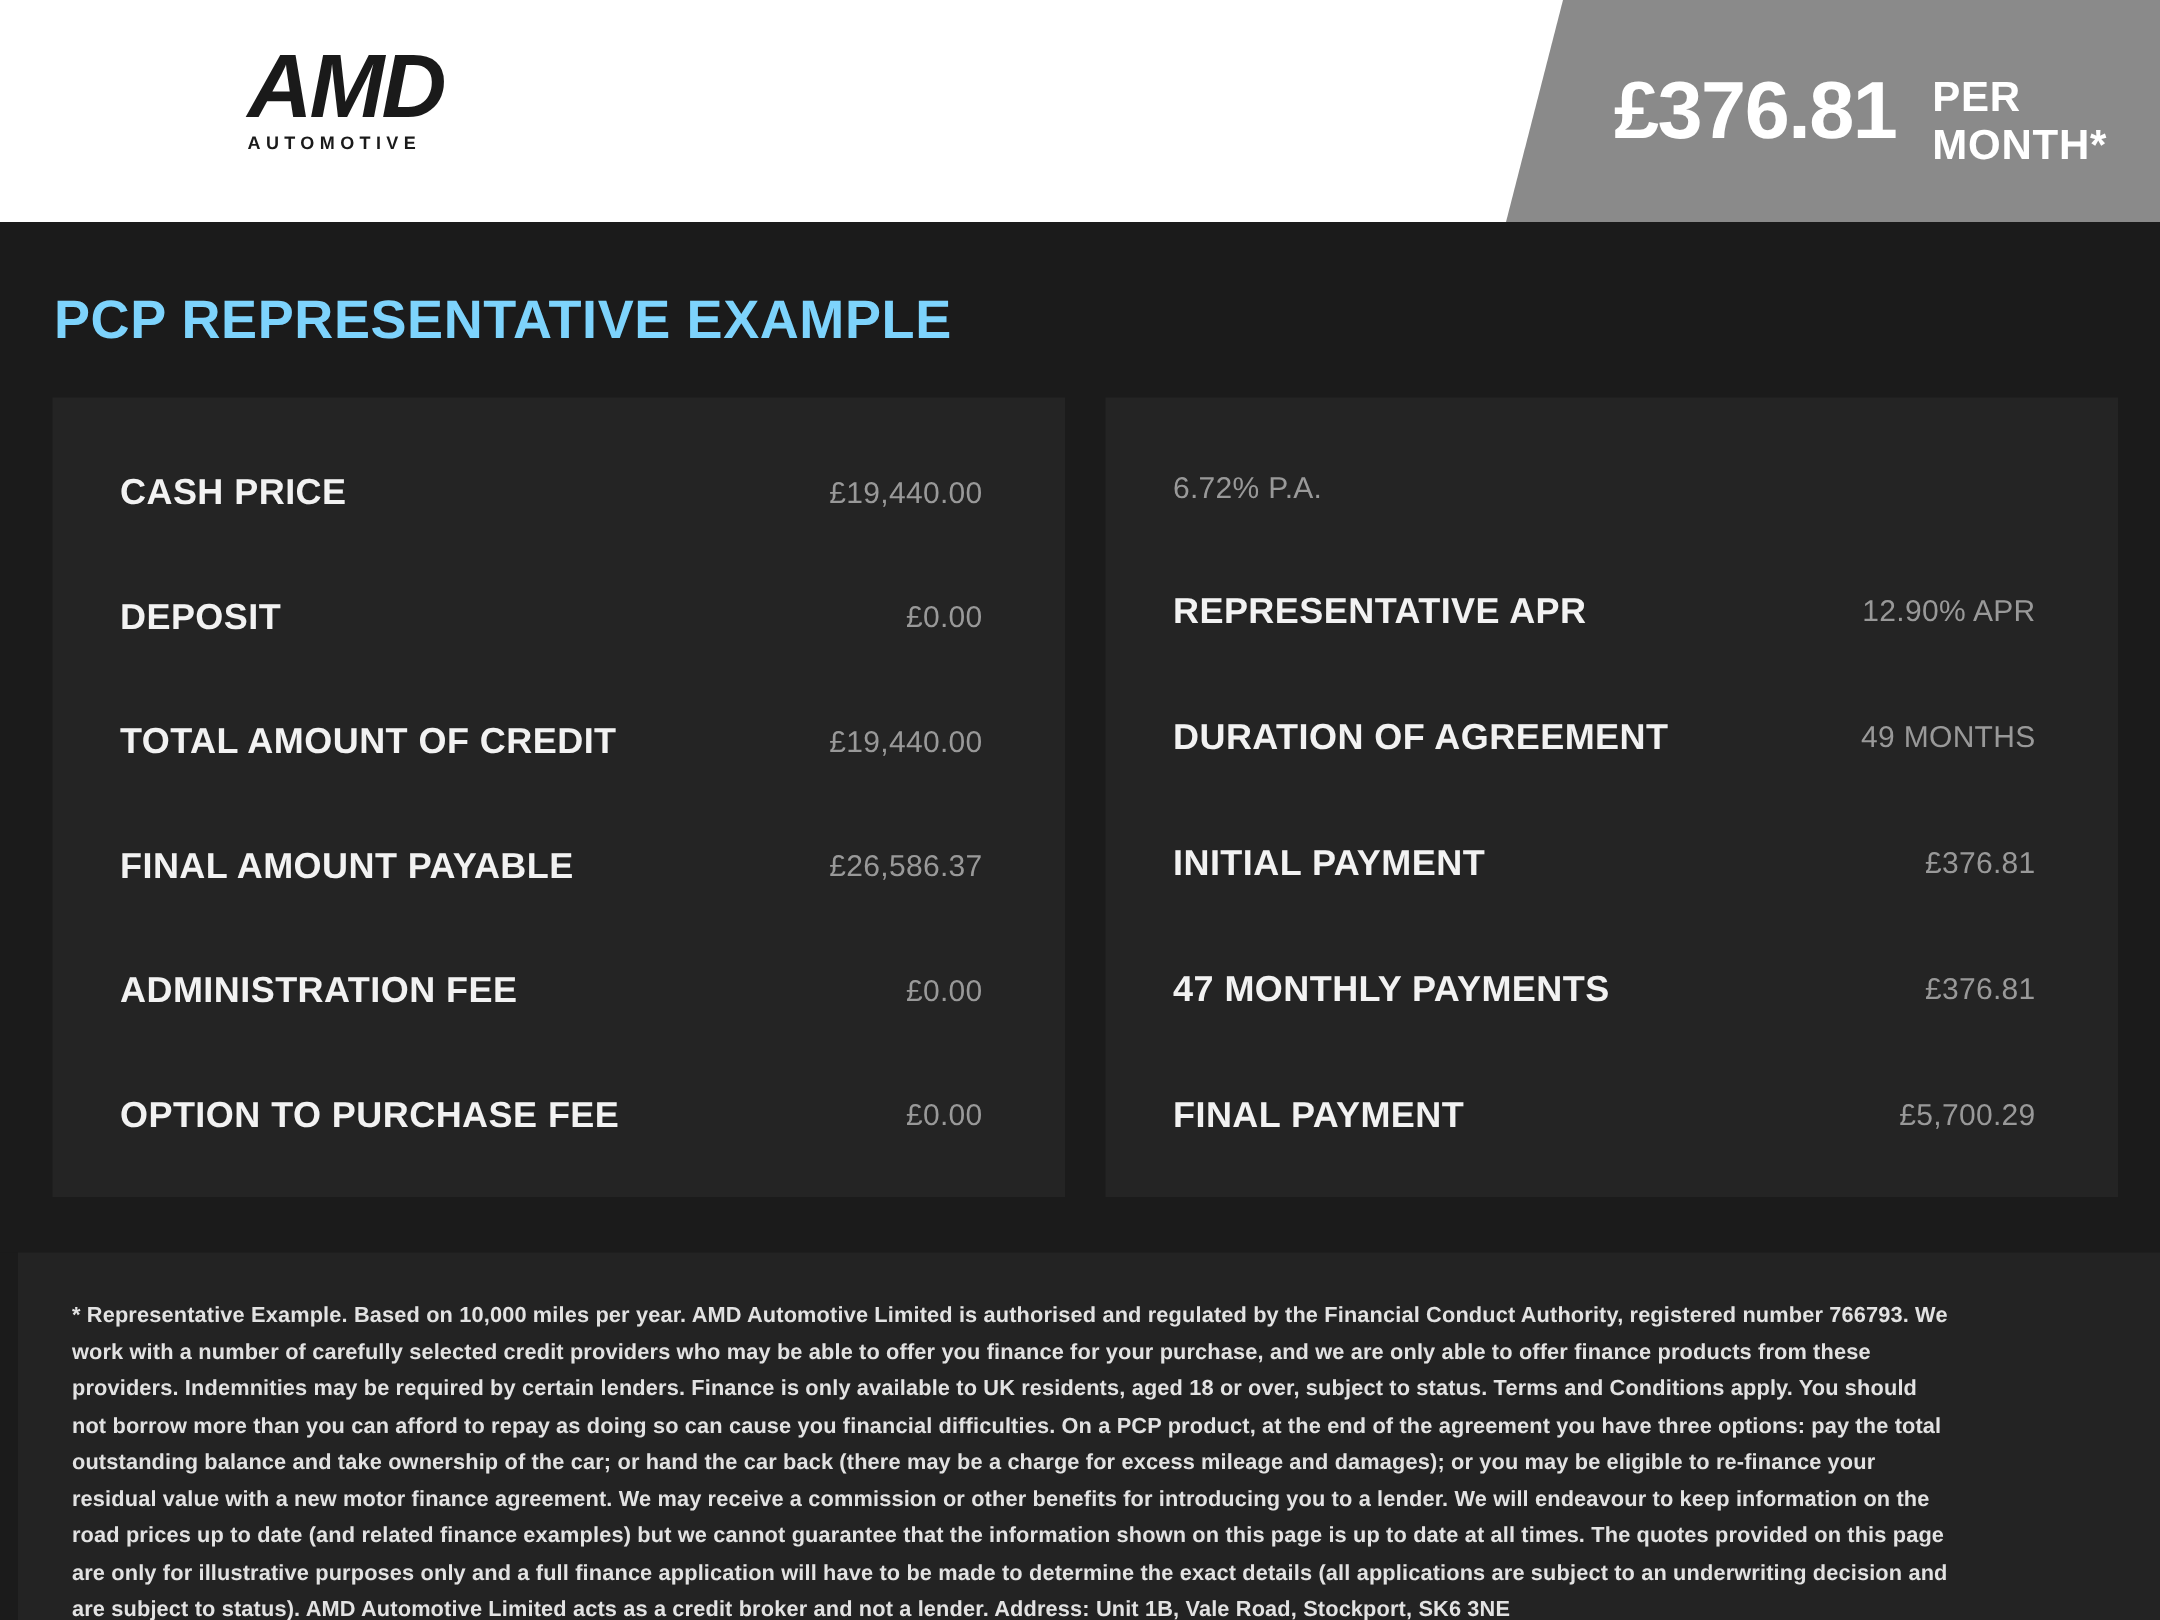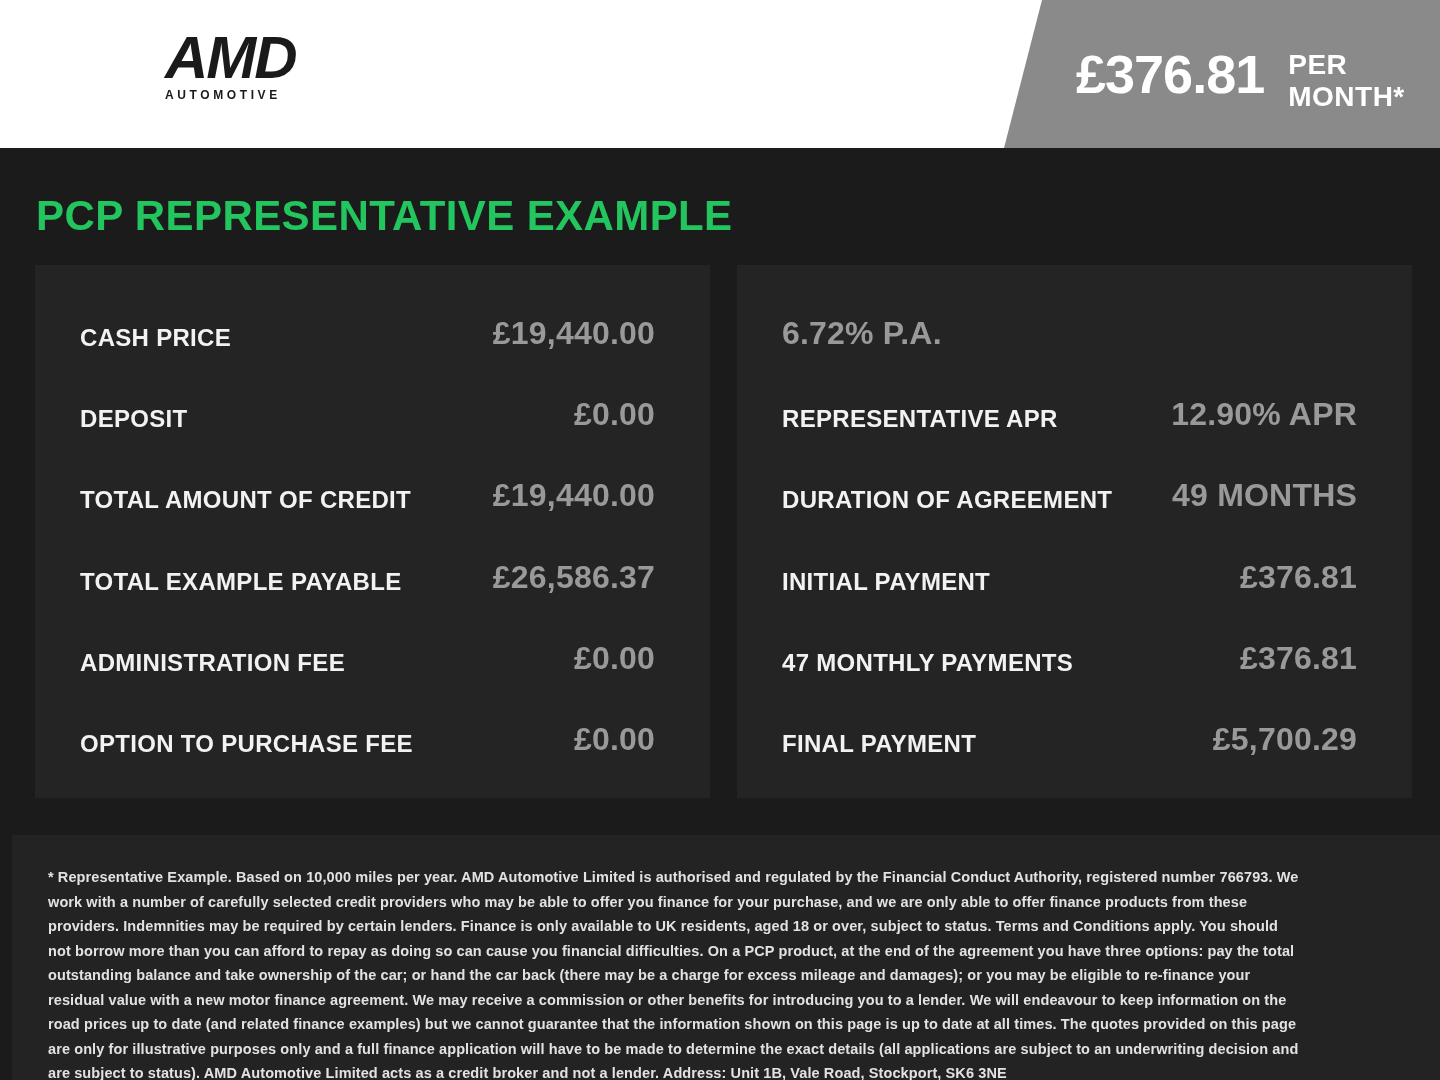--- a/index.html
+++ b/index.html
@@ -48,44 +48,44 @@
   }
 
   
   .main {
     position: absolute; top: 148px; left: 0;
     width: 1440px; height: 687px;
     background: #1b1b1b;
   }
   .main-title {
     position: absolute; left: 36px; top: 44px;
-    color: #22c55e; font-size: 42px; font-weight: 700;
+    color: #7dd3fc; font-size: 36px; font-weight: 700;
     letter-spacing: 0.4px;
   }
   .panels {
     position: absolute; top: 117px; left: 35px;
     display: flex; gap: 27px;
   }
   .panel {
     width: 675px; height: 533px;
     background: #242424;
     padding: 50px 55px 40px 45px;
     display: flex; flex-direction: column;
     justify-content: space-between;
   }
   .finance-row {
     display: flex; justify-content: space-between;
-    align-items: flex-end;
+    align-items: center;
   }
   .finance-label {
     color: #f2f2f2; font-size: 24px; font-weight: 700;
     letter-spacing: 0.3px; white-space: nowrap;
   }
   .finance-value {
-    color: #999999; font-size: 32px; font-weight: 700;
+    color: #999999; font-size: 20px; font-weight: 400;
     letter-spacing: 0.2px; white-space: nowrap;
   }
 
   
   .footer {
     position: absolute; top: 835px; left: 12px;
     width: 1440px; height: 245px;
     background: #232323;
   }
   .legal {
@@ -121,21 +121,21 @@
       </div>
       <div class="finance-row">
         <span class="finance-label">DEPOSIT</span>
         <span class="finance-value">£0.00</span>
       </div>
       <div class="finance-row">
         <span class="finance-label">TOTAL AMOUNT OF CREDIT</span>
         <span class="finance-value">£19,440.00</span>
       </div>
       <div class="finance-row">
-        <span class="finance-label">TOTAL EXAMPLE PAYABLE</span>
+        <span class="finance-label">FINAL AMOUNT PAYABLE</span>
         <span class="finance-value">£26,586.37</span>
       </div>
       <div class="finance-row">
         <span class="finance-label">ADMINISTRATION FEE</span>
         <span class="finance-value">£0.00</span>
       </div>
       <div class="finance-row">
         <span class="finance-label">OPTION TO PURCHASE FEE</span>
         <span class="finance-value">£0.00</span>
       </div>

